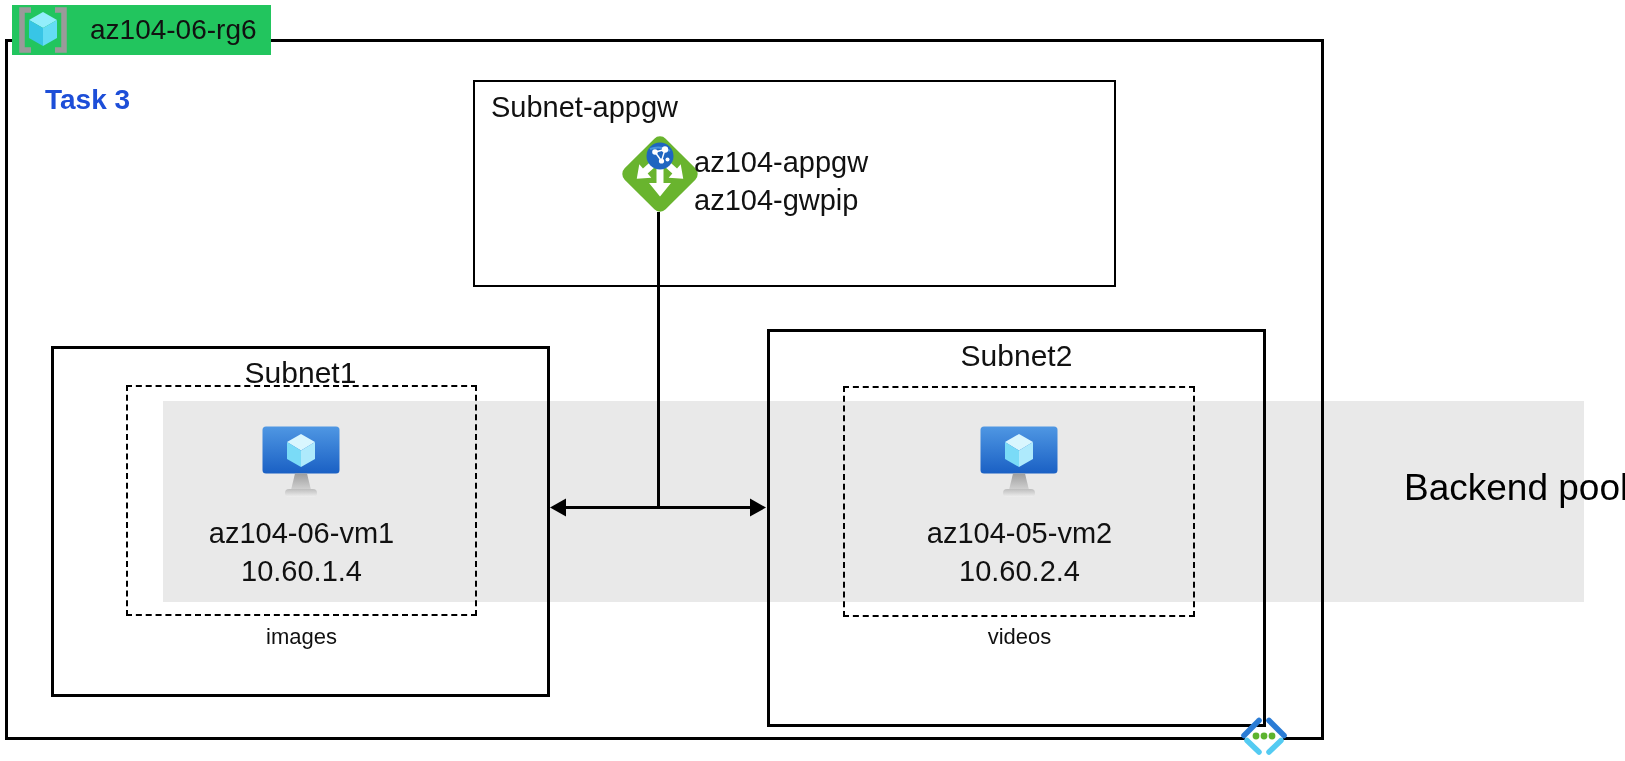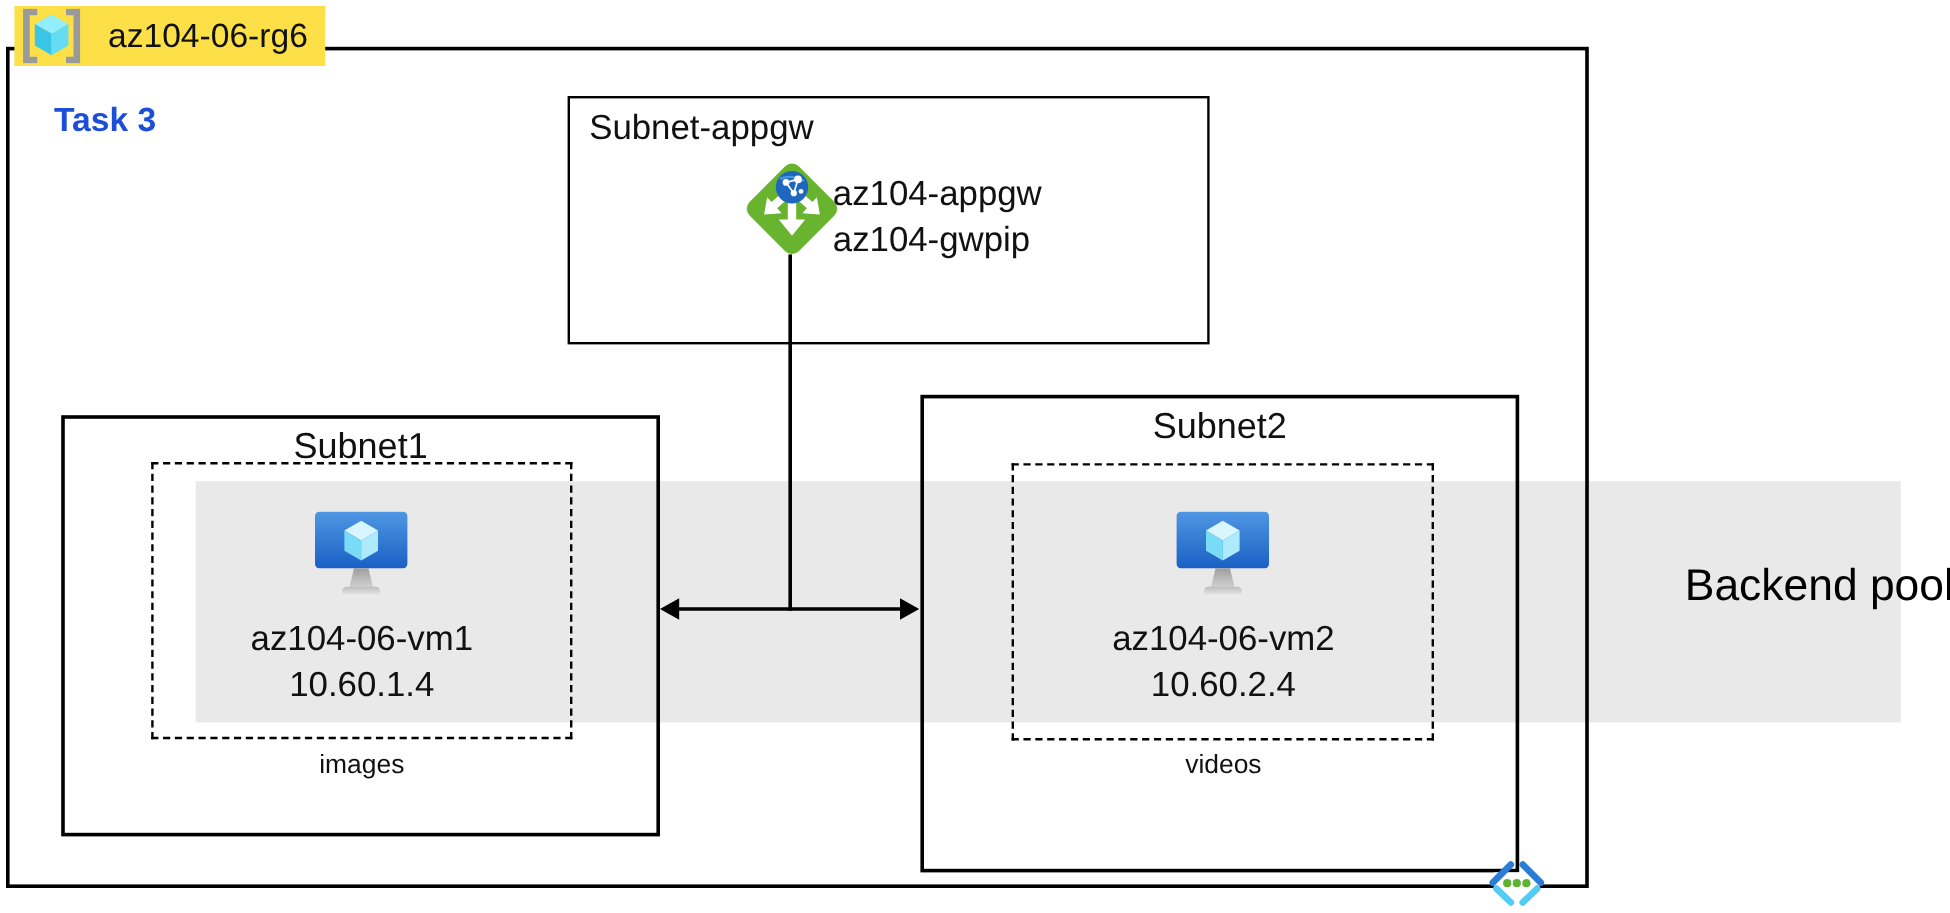--- a/index.html
+++ b/index.html
@@ -6,27 +6,27 @@
   .canvas{position:relative;width:1625px;height:761px;background:#fff;overflow:hidden;
           font-family:"Liberation Sans","DejaVu Sans",sans-serif;color:#111;}
   .abs{position:absolute;}
 
   
   .band{left:163px;top:401px;width:1421px;height:201px;background:#e9e9e9;z-index:0;}
   .backend-label{left:1404px;top:464px;width:240px;font-size:37px;line-height:48px;z-index:1;color:#000000;}
 
   
   .rg-box{left:5px;top:39px;width:1319px;height:701px;border:3px solid #000;box-sizing:border-box;z-index:1;background:transparent;}
-  .rg-header{left:12px;top:5px;height:50px;display:flex;align-items:center;gap:20px;background:#fde047;
+  .rg-header{left:12px;top:5px;height:50px;display:flex;align-items:center;gap:20px;background:#22c55e;
              padding:0 14px 0 4px;z-index:3;}
   .rg-name{font-size:28px;color:#111;}
   .task{left:45px;top:84px;font-size:28px;font-weight:bold;color:#1d4ed8;z-index:2;}
 
   
-  .appgw-box{left:473px;top:80px;width:535px;height:207px;border:2.5px solid #000;box-sizing:border-box;background:#fff;z-index:2;}
+  .appgw-box{left:473px;top:80px;width:643px;height:207px;border:2.5px solid #000;box-sizing:border-box;background:#fff;z-index:2;}
   .appgw-box .box-label{padding:9px 0 0 16px;font-size:29px;}
   .appgw-icon{left:617px;top:131px;z-index:3;}
   .appgw-names{left:694px;top:143px;font-size:29px;line-height:38px;z-index:3;}
 
   
   .vline{left:657px;top:212px;width:3px;height:297px;background:#000;z-index:3;}
   .harrow{left:549px;top:494px;z-index:3;}
 
   
   .subnet-box{width:499px;border:3px solid #000;box-sizing:border-box;background:transparent;z-index:2;}
@@ -143,21 +143,21 @@
   <div class="abs dashed dashed2"></div>
   <svg class="abs vm-icon2" width="78" height="74" viewBox="0 0 78 74">
     <rect x="0.5" y="0.5" width="77" height="47" rx="3.5" fill="url(#vmScreen)"></rect>
     <polygon points="39,8 53,16 39,24.5 25,16" fill="#d9f6fe"></polygon>
     <polygon points="25,16 39,24.5 39,41 25,33" fill="#7adbf7"></polygon>
     <polygon points="53,16 39,24.5 39,41 53,33" fill="#aeeafc"></polygon>
     <polygon points="33,47.5 45,47.5 49,64 29,64" fill="url(#vmStand)"></polygon>
     <rect x="23" y="63" width="32" height="8" rx="4" fill="url(#vmBase)"></rect>
   </svg>
   <div class="abs vm-text vm-text2">
-    <div>az104-06-vm2</div>
+    <div>az104-05-vm2</div>
     <div>10.60.2.4</div>
   </div>
   <div class="abs caption caption2">videos</div>
 
   <svg class="abs vnet-icon" width="56" height="44" viewBox="0 0 56 44">
     <rect x="9" y="13" width="38" height="18" fill="#fff"></rect>
     <path d="M23 6.5 L8 21.5" fill="none" stroke="#2b7cd5" stroke-width="5.5" stroke-linecap="round"></path>
     <path d="M11 26.5 L23 38" fill="none" stroke="#54cbf2" stroke-width="5.5" stroke-linecap="round"></path>
     <path d="M33 6.5 L48 21.5" fill="none" stroke="#2b7cd5" stroke-width="5.5" stroke-linecap="round"></path>
     <path d="M45 26.5 L33 38" fill="none" stroke="#54cbf2" stroke-width="5.5" stroke-linecap="round"></path>

